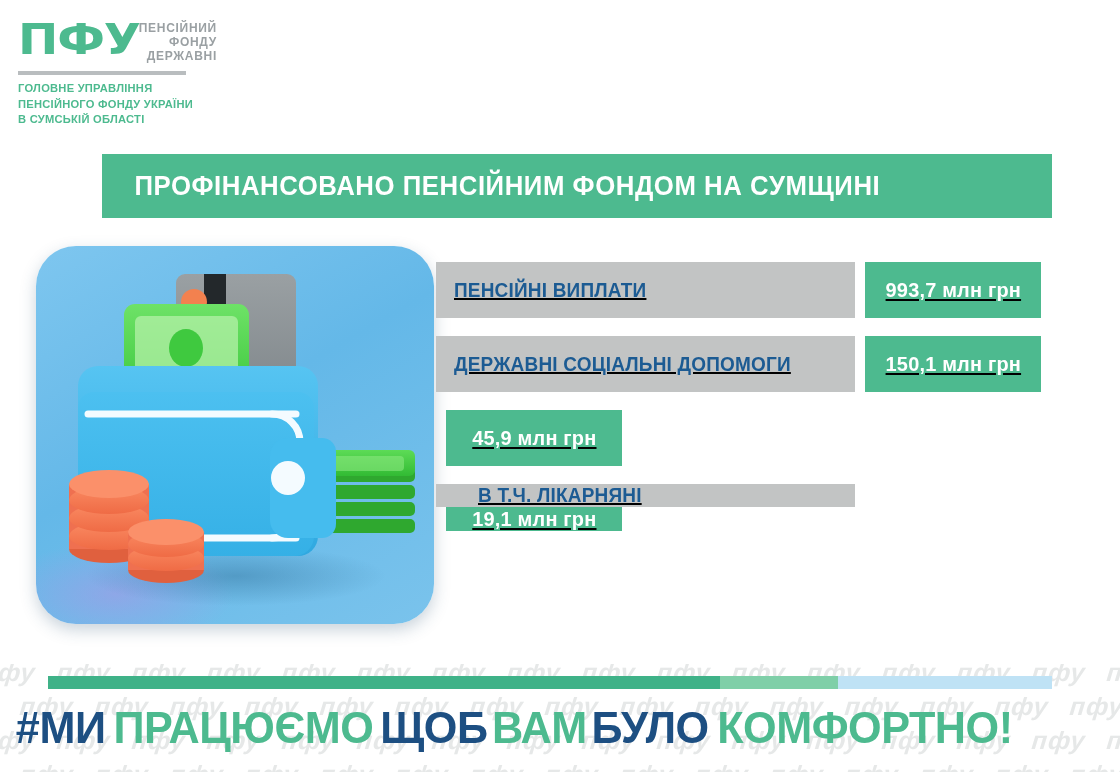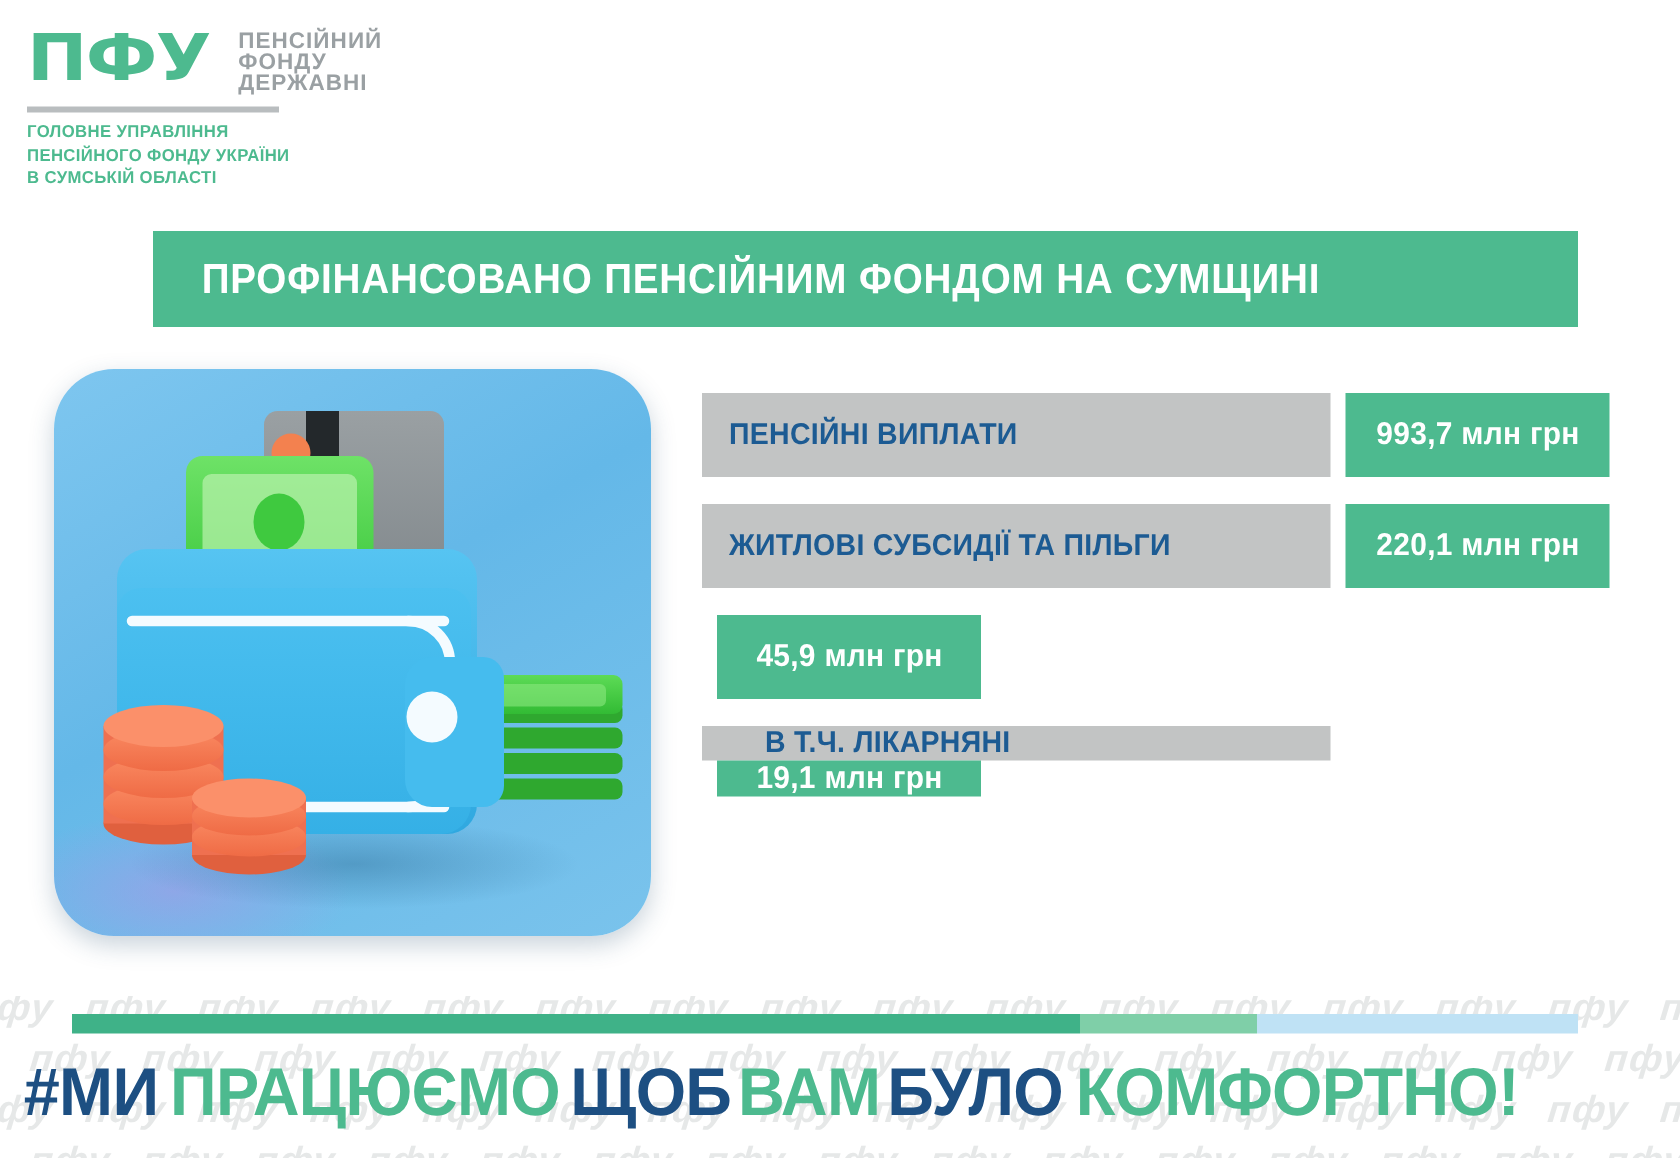--- a/index.html
+++ b/index.html
@@ -35,23 +35,23 @@
     font-family:"DejaVu Sans","Liberation Sans",sans-serif;
     font-weight:700;
     font-size:43px;
     line-height:43px;
     color:#4dba8f;
     letter-spacing:-1px;
     transform:scaleX(1.12);
     transform-origin:left top;
   }
   .logo-words{
-    margin-left:32px;margin-top:3px;
-    font-size:15px;font-weight:700;line-height:14px;
-    color:#9aa0a3;letter-spacing:.7px;
+    margin-left:12px;margin-top:3px;
+    font-size:12px;font-weight:700;line-height:14px;
+    color:#9aa0a3;letter-spacing:.7px;text-align:right;
   }
   .logo-rule{
     width:168px;height:4px;background:#b9bdbf;margin-top:8px;margin-bottom:6px;
   }
   .logo-sub{
     font-size:11.5px;font-weight:700;line-height:15.5px;
     color:#4dba8f;letter-spacing:.25px;
     text-transform:uppercase;
     transform:scaleX(.97);transform-origin:left center;
   }
@@ -84,21 +84,21 @@
     box-shadow:0 6px 16px rgba(40,80,110,.25);
     overflow:hidden;
   }
   .illus-glow{
     position:absolute;left:-10%;bottom:-6%;width:60%;height:28%;
     background:radial-gradient(ellipse at center,rgba(170,150,230,.55) 0%,rgba(170,150,230,0) 70%);
   }
   .art{position:absolute;left:0;top:0;width:398px;height:378px;}
 
   
-  .table{position:absolute;left:468px;top:262px;width:620px;z-index:5;}
+  .table{position:absolute;left:436px;top:262px;width:620px;z-index:5;text-decoration:underline;}
   .row{display:flex;align-items:stretch;height:56px;margin-bottom:18px;}
   .row:last-child{margin-bottom:0;flex-direction:column;}
   .cell-label{
     width:419px;background:#c2c4c4;
     display:flex;align-items:center;
     padding-left:18px;box-sizing:border-box;
   }
   .cell-label.indent{padding-left:42px;}
   .label-text{
     color:#1c5b93;font-weight:700;font-size:20px;letter-spacing:.2px;
@@ -264,24 +264,24 @@
       <div class="row">
         <div class="cell-label">
           <div class="label-text">ПЕНСІЙНІ ВИПЛАТИ</div>
         </div>
         <div class="cell-value">
           <div class="value-text">993,7 млн грн</div>
         </div>
       </div>
       <div class="row">
         <div class="cell-label">
-          <div class="label-text">ЖИТЛОВІ СУБСИДІЇ ТА ПІЛЬГИ</div>
+          <div class="label-text">ДЕРЖАВНІ СОЦІАЛЬНІ ДОПОМОГИ</div>
         </div>
         <div class="cell-value">
-          <div class="value-text">220,1 млн грн</div>
+          <div class="value-text">150,1 млн грн</div>
         </div>
       </div>
       <div class="row">
         <div class="cell-value">
           <div class="value-text">45,9 млн грн</div>
         </div>
       </div>
       <div class="row">
         <div class="cell-label indent">
           <div class="label-text">В Т.Ч. ЛІКАРНЯНІ</div>

